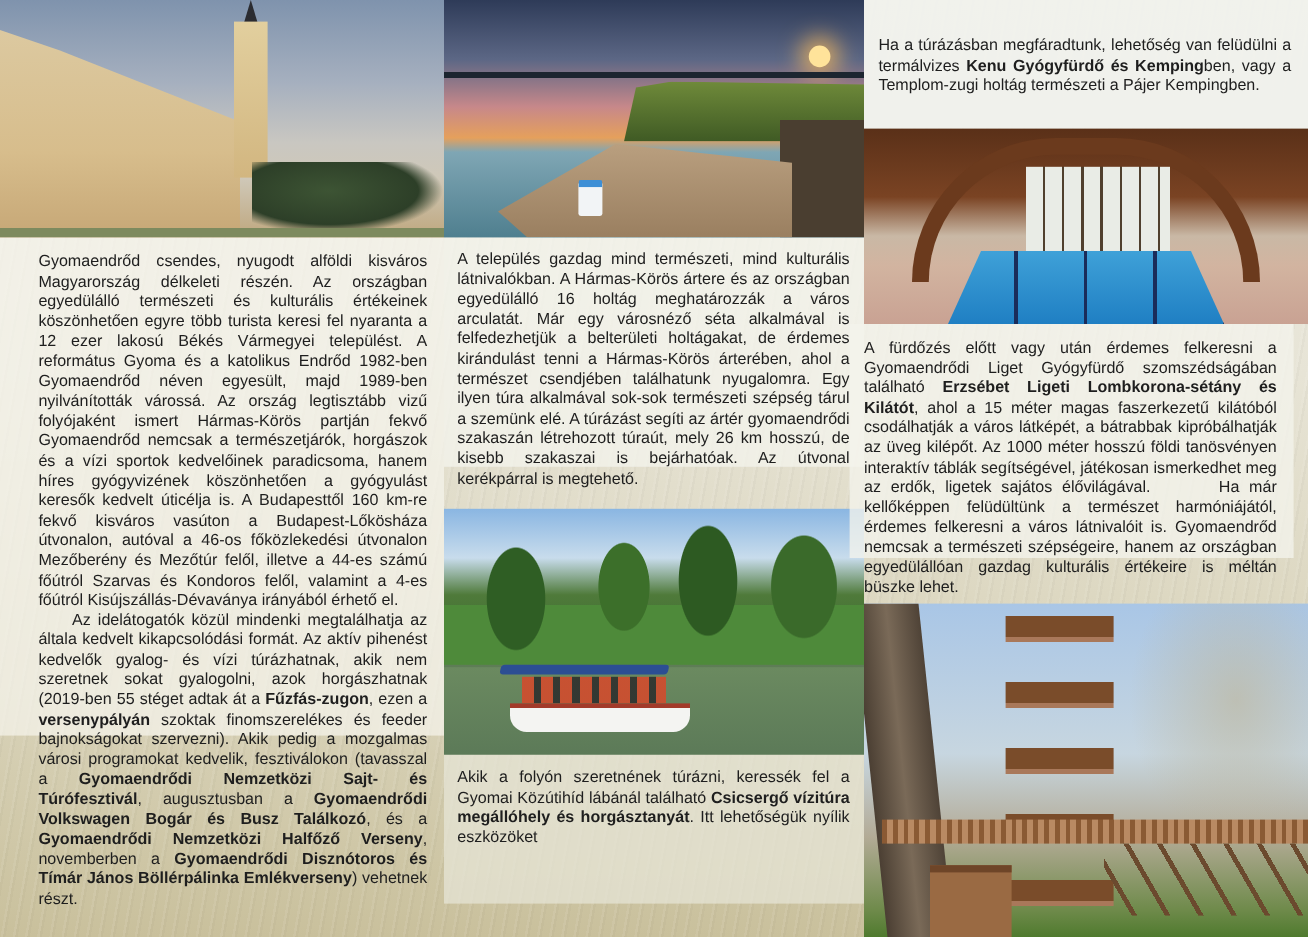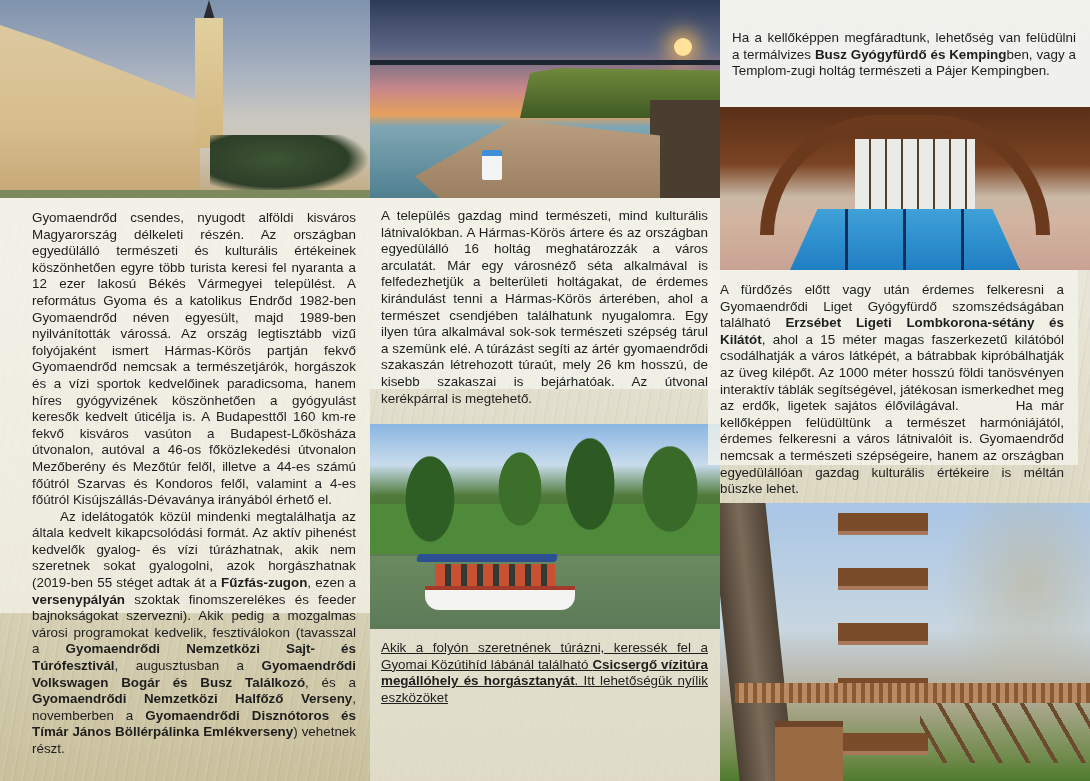--- a/index.html
+++ b/index.html
@@ -82,21 +82,21 @@
   #p5 .deck { position: absolute; left: 15px; top: 180px; width: 355px; height: 20px; background: repeating-linear-gradient(90deg,#8a5a34 0 4px,#b98a63 4px 9px); }
   #p5 .hut { position: absolute; left: 55px; top: 218px; width: 68px; height: 60px; background: #9a6a43; border-top: 6px solid #6e4528; }
   #p5 .legs { position: absolute; left: 200px; top: 200px; width: 170px; height: 60px; background: repeating-linear-gradient(60deg, transparent 0 20px, #6b4a2e 20px 24px); }
   #p5 .bare { position: absolute; right: 0; top: 0; width: 150px; height: 200px; background: radial-gradient(ellipse at 60% 40%, rgba(190,180,150,.6), transparent 70%); }
 
   
   #t1 { left: 0; top: 198px; width: 370px; height: 415px; padding: 12px 14px 0 32px; background: rgba(245,244,236,0.72); }
   #t2 { left: 370px; top: 198px; width: 350px; height: 191px; padding: 10px 12px 0 11px; }
   #t3 { left: 720px; top: 0; width: 370px; height: 107px; padding: 30px 14px 0 12px; background: rgba(240,241,236,0.95); }
   #t4 { left: 708px; top: 270px; width: 370px; height: 195px; padding: 12px 14px 0 12px; }
-  #t5 { left: 370px; top: 629px; width: 350px; height: 152px; padding: 11px 12px 0 11px; background: rgba(230,228,214,0.75); text-decoration: underline; }
+  #t5 { left: 370px; top: 629px; width: 350px; height: 124px; padding: 11px 12px 0 11px; background: rgba(230,228,214,0.75); }
 </style>
 </head>
 <body>
 
 <div class="backdrop"></div>
 
 <div class="photo" id="p1" title="Yellow town hall building and church clock tower under cloudy sky">
   <div class="bldg"></div>
   <div class="spire"></div>
   <div class="tower"></div>
@@ -144,18 +144,18 @@
 
 <div class="text" id="t2">
   <p>A település gazdag mind természeti, mind kulturális látnivalókban. A Hármas-Körös ártere és az országban egyedülálló 16 holtág meghatározzák a város arculatát. Már egy városnéző séta alkalmával is felfedezhetjük a belterületi holtágakat, de érdemes kirándulást tenni a Hármas-Körös árterében, ahol a természet csendjében találhatunk nyugalomra. Egy ilyen túra alkalmával sok-sok természeti szépség tárul a szemünk elé. A túrázást segíti az ártér gyomaendrődi szakaszán létrehozott túraút, mely 26 km hosszú, de kisebb szakaszai is bejárhatóak. Az útvonal kerékpárral is megtehető.</p>
 </div>
 
 <div class="text" id="t5">
   <p style="text-align:justify"><span>Akik a folyón szeretnének túrázni, keressék fel a Gyomai Közútihíd lábánál található </span><b>Csicsergő vízitúra megállóhely és horgásztanyát</b><span>. Itt lehetőségük nyílik eszközöket</span></p>
 </div>
 
 <div class="text" id="t3">
-  <p><span>Ha a kellőképpen megfáradtunk, lehetőség van felüdülni a termálvizes </span><b>Busz Gyógyfürdő és Kemping</b><span>ben, vagy a Templom-zugi holtág természeti a Pájer Kempingben.</span></p>
+  <p><span>Ha a túrázásban megfáradtunk, lehetőség van felüdülni a termálvizes </span><b>Kenu Gyógyfürdő és Kemping</b><span>ben, vagy a Templom-zugi holtág természeti a Pájer Kempingben.</span></p>
 </div>
 
 <div class="text" id="t4">
   <p><span>A fürdőzés előtt vagy után érdemes felkeresni a Gyomaendrődi Liget Gyógyfürdő szomszédságában található </span><b>Erzsébet Ligeti Lombkorona-sétány és Kilátót</b><span style="white-space:pre-wrap">, ahol a 15 méter magas faszerkezetű kilátóból csodálhatják a város látképét, a bátrabbak kipróbálhatják az üveg kilépőt. Az 1000 méter hosszú földi tanösvényen interaktív táblák segítségével, játékosan ismerkedhet meg az erdők, ligetek sajátos élővilágával.       Ha már kellőképpen felüdültünk a természet harmóniájától, érdemes felkeresni a város látnivalóit is. Gyomaendrőd nemcsak a természeti szépségeire, hanem az országban egyedülállóan gazdag kulturális értékeire is méltán büszke lehet.</span></p>
 </div>
 
 </body></html>

